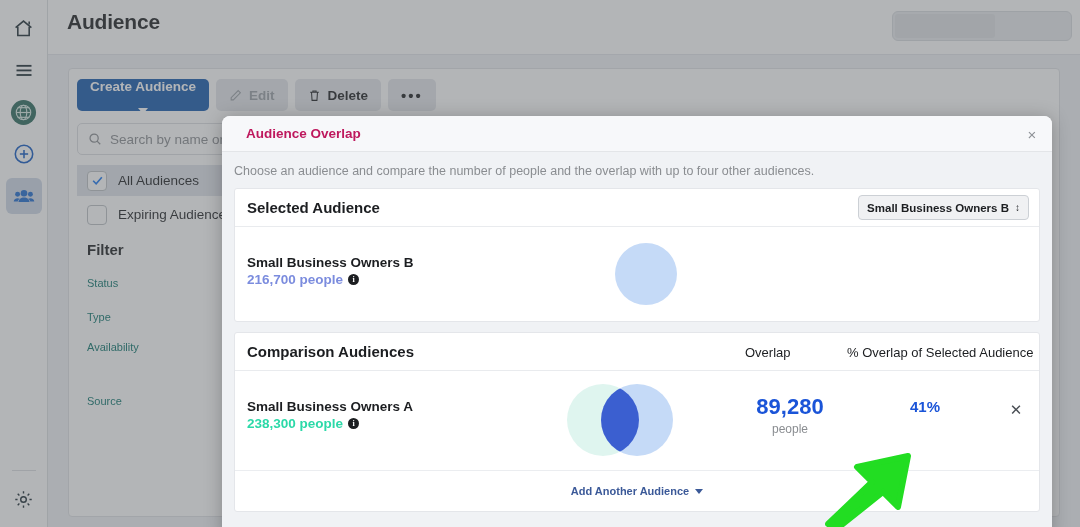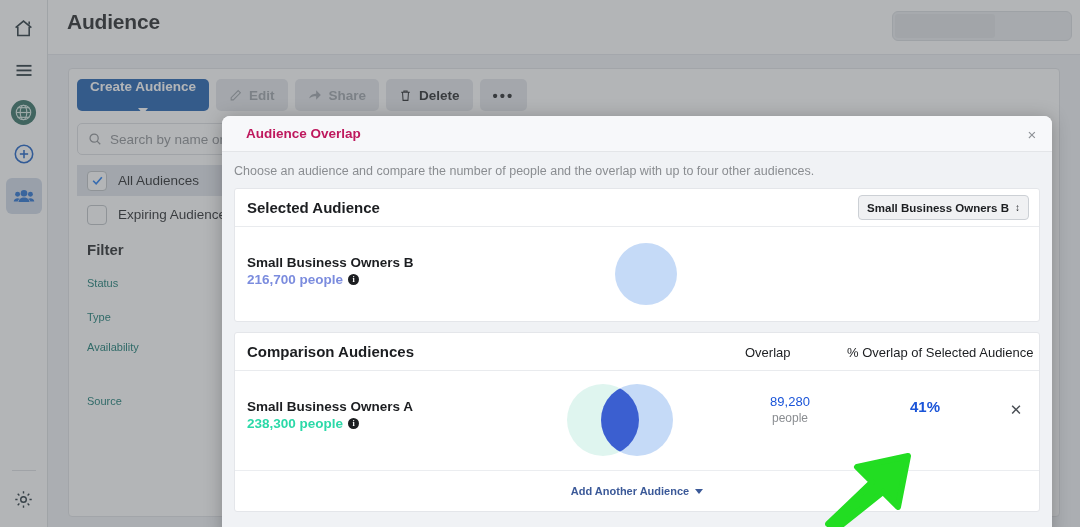--- a/index.html
+++ b/index.html
@@ -265,21 +265,21 @@
   }
   .venn {
     position: absolute; left: 332px; top: 13px;
     width: 106px; height: 72px;
   }
   .venn-num {
     position: absolute; left: 500px; top: 23px;
     width: 110px; text-align: center;
   }
   .venn-num .big {
-    font-size: 13px; font-weight: normal; color: #1a54d8;
+    font-size: 22px; font-weight: bold; color: #1a54d8;
   }
   .venn-num .sml {
     font-size: 12px; color: #8a8d91; margin-top: 2px;
   }
   .pct-val {
     position: absolute; left: 640px; top: 27px;
     width: 100px; text-align: center;
     font-size: 15px; font-weight: bold; color: #1a54d8;
   }
   .row-close {
@@ -384,26 +384,20 @@
         <button class="btn-primary">
           <span>Create Audience</span>
           <span class="caret-down"></span>
         </button>
         <button class="btn-sec disabled">
           <svg width="13" height="13" viewBox="0 0 24 24" fill="none" stroke="#9aa0a6" stroke-width="2">
             <path d="M17 3l4 4L8 20H4v-4z"></path>
           </svg>
           <span>Edit</span>
         </button>
-        <button class="btn-sec disabled">
-          <svg width="14" height="14" viewBox="0 0 24 24" fill="#9aa0a6">
-            <path d="M2 18c2-7 8-8 12-8V4l8 8-8 8v-6c-5 0-9 1-12 4z"></path>
-          </svg>
-          <span>Share</span>
-        </button>
         <button class="btn-sec">
           <svg width="13" height="13" viewBox="0 0 24 24" fill="none" stroke="#1c1e21" stroke-width="1.9">
             <path d="M4 6h16M9 6V3.5h6V6M6.5 6l1 15h9l1-15"></path>
           </svg>
           <span>Delete</span>
         </button>
         <button class="btn-sec dots">
           <span>•••</span>
         </button>
       </div>

